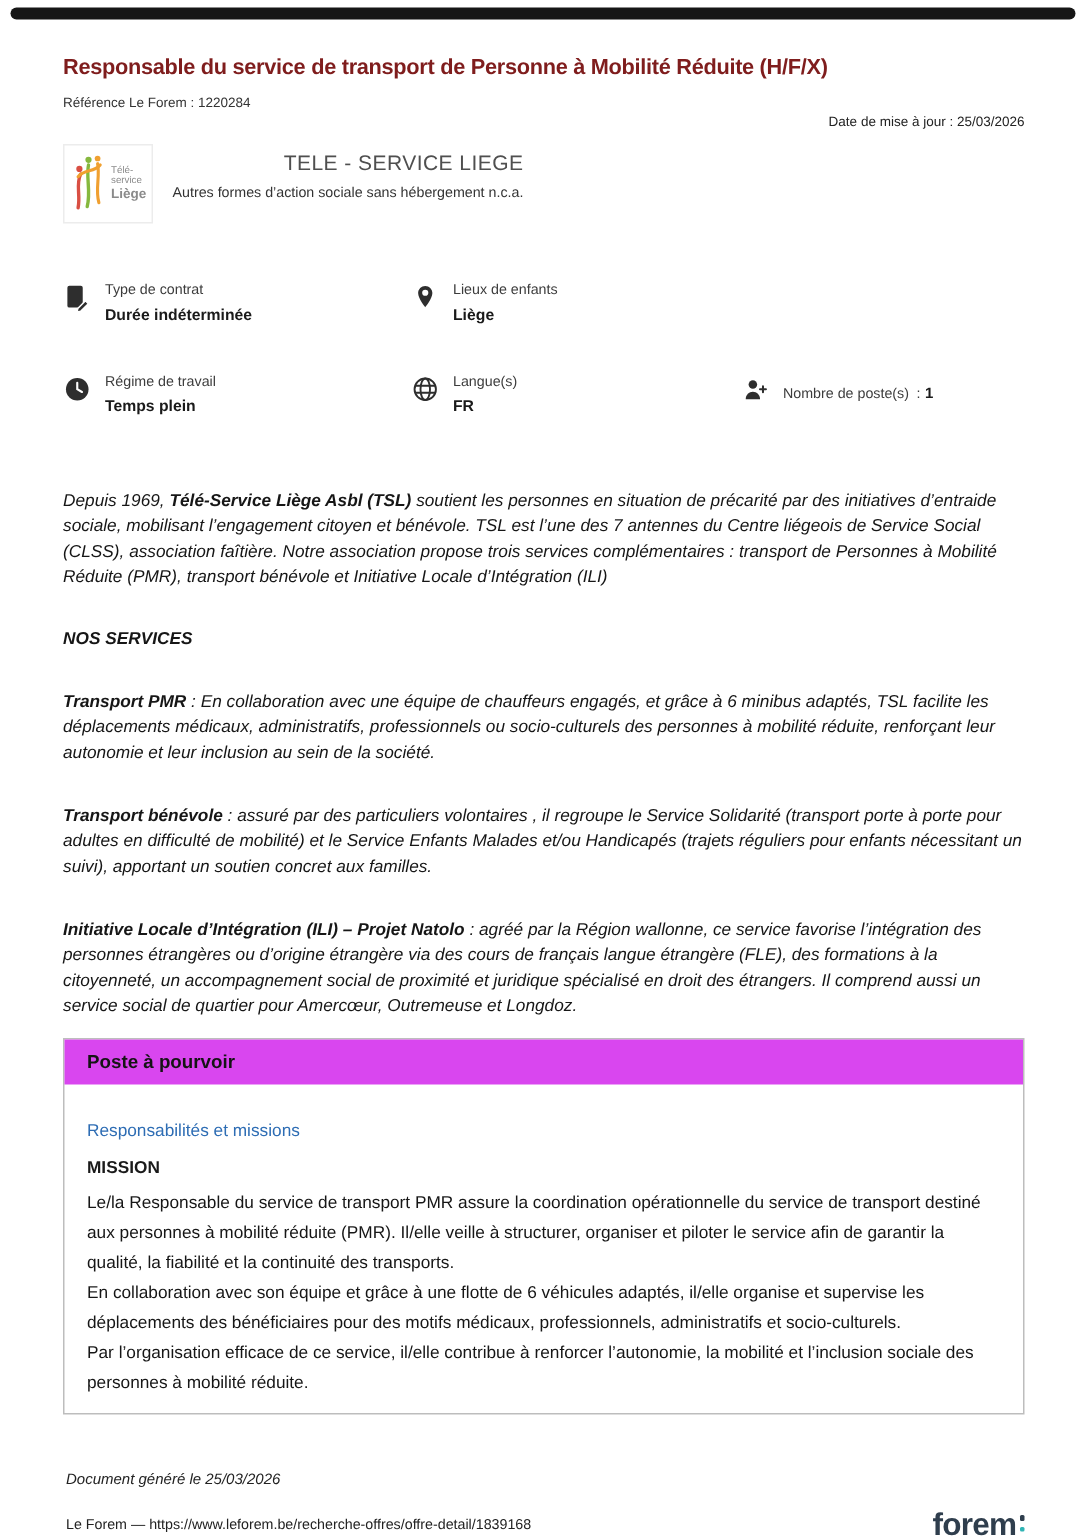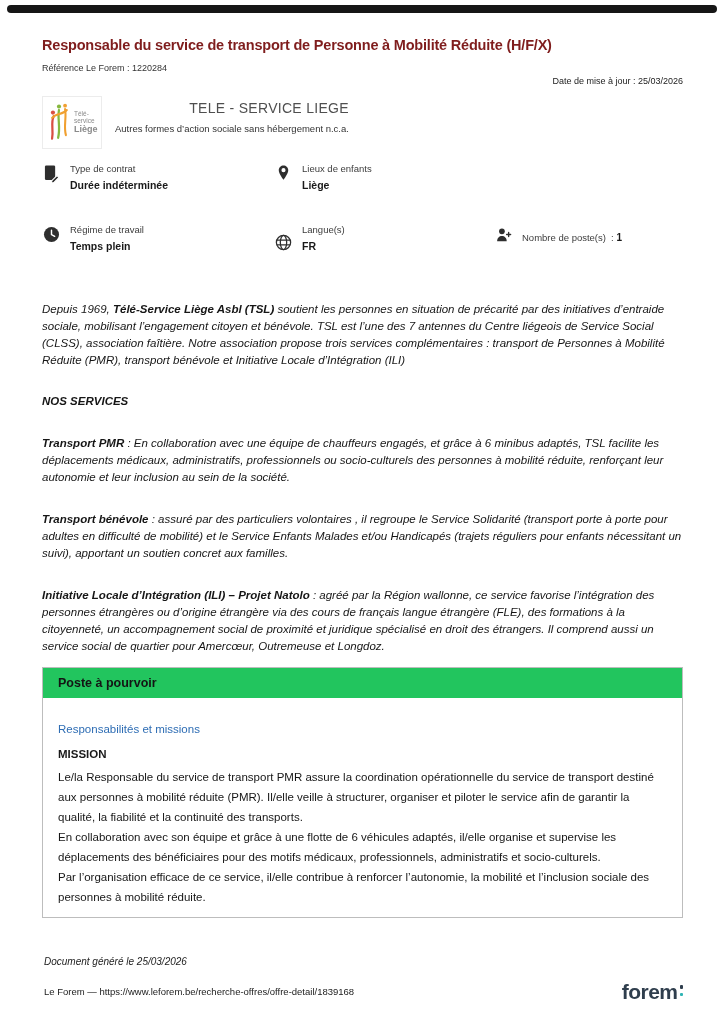--- a/index.html
+++ b/index.html
@@ -22,40 +22,40 @@
   .logo-card{
     width:60px;height:53px;border:1px solid #ececec;background:#fff;
     display:flex;align-items:center;padding:2px 3px;box-sizing:border-box;flex:none;
   }
   .logo-text{margin-left:2px;color:#8a8a8a;line-height:1.05;}
   .logo-text .l1{font-size:6.5px;}
   .logo-text .l2{font-size:9px;font-weight:bold;}
   .company-info{margin-left:13px;padding-top:4px;text-align:right;}
   .company-name{font-size:14px;color:#4f4f4f;letter-spacing:0.3px;}
   .company-sector{font-size:9.5px;color:#333;margin-top:7px;}
-  .details{margin-top:14px;}
+  .details{margin-top:39px;}
   .details-row{display:flex;}
   .details-row + .details-row{margin-top:33px;}
   .cell{display:flex;align-items:flex-start;}
   .cell .icon{flex:none;margin-right:9px;margin-top:1px;}
   .c1{width:232px;}
-  .c2{width:220px;align-items:flex-end;}
+  .c2{width:220px;}
   .cell-label{font-size:9.5px;color:#3c3c3c;}
   .cell-value{font-size:10.5px;font-weight:bold;margin-top:5px;}
   .inline-cell .cell-label{display:inline;}
   .inline-cell .line{margin-top:3px;}
   .sep{margin:0 3px 0 5px;}
   .bold-val{font-weight:bold;font-size:10px;}
   .description{margin-top:49px;font-style:italic;font-size:11.5px;line-height:17px;color:#161616;}
   .nos-services{margin-top:24px;font-weight:bold;}
   .svc{margin-top:25px;}
   .lead{font-weight:bold;}
   .position-box{margin:12px 42px 0;border:1px solid #bdbdbd;}
   .position-header{
-    background:#22c55e;padding:8px 15px;font-size:12.5px;font-weight:bold;color:#141414;
+    background:#d946ef;padding:8px 15px;font-size:12.5px;font-weight:bold;color:#141414;
   }
   .position-body{padding:25px 15px 10px;}
   .subheading{font-size:11.5px;color:#2e6db4;}
   .mission-title{margin-top:13px;font-size:11.5px;font-weight:bold;}
   .mission-text{margin-top:7px;font-size:11.5px;line-height:20px;white-space:pre-line;color:#161616;}
   .footer{margin-top:38px;padding:0 42px 0 44px;}
   .generated{font-size:10px;font-style:italic;color:#222;}
   .source-row{margin-top:14px;display:flex;align-items:center;justify-content:space-between;}
   .source{font-size:9.5px;color:#222;}
   .forem-logo{display:inline-flex;align-items:flex-start;}

